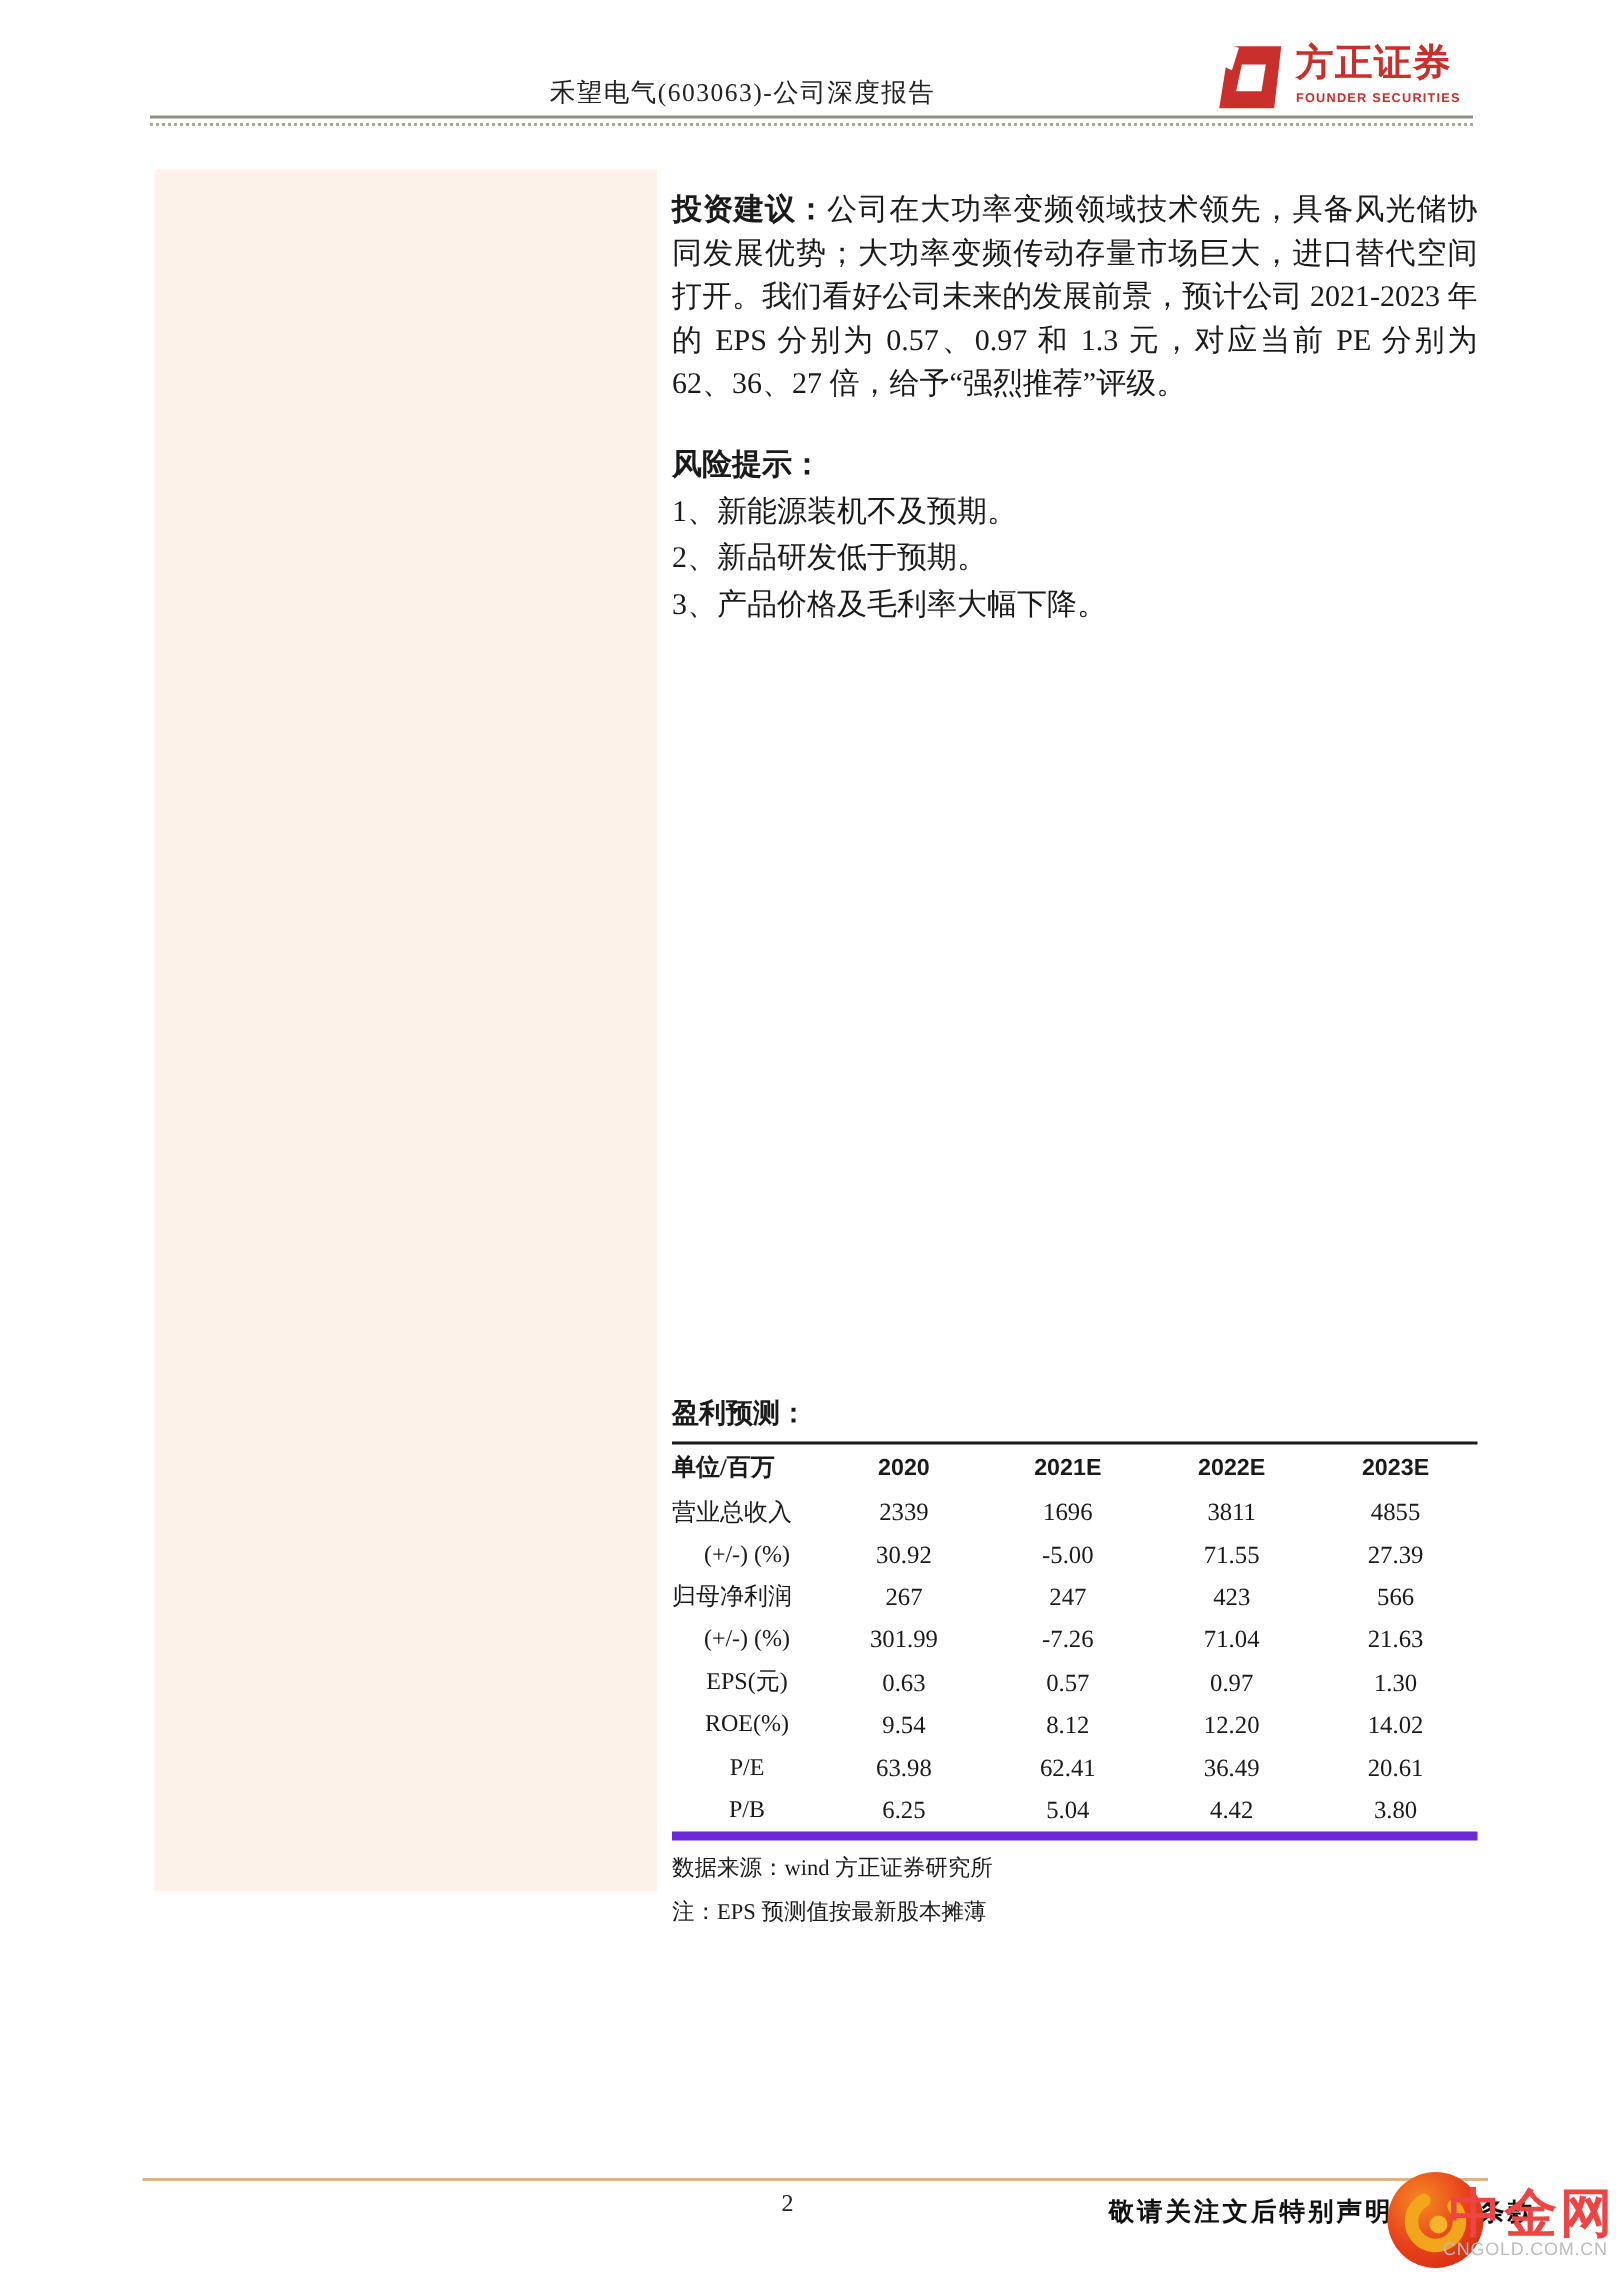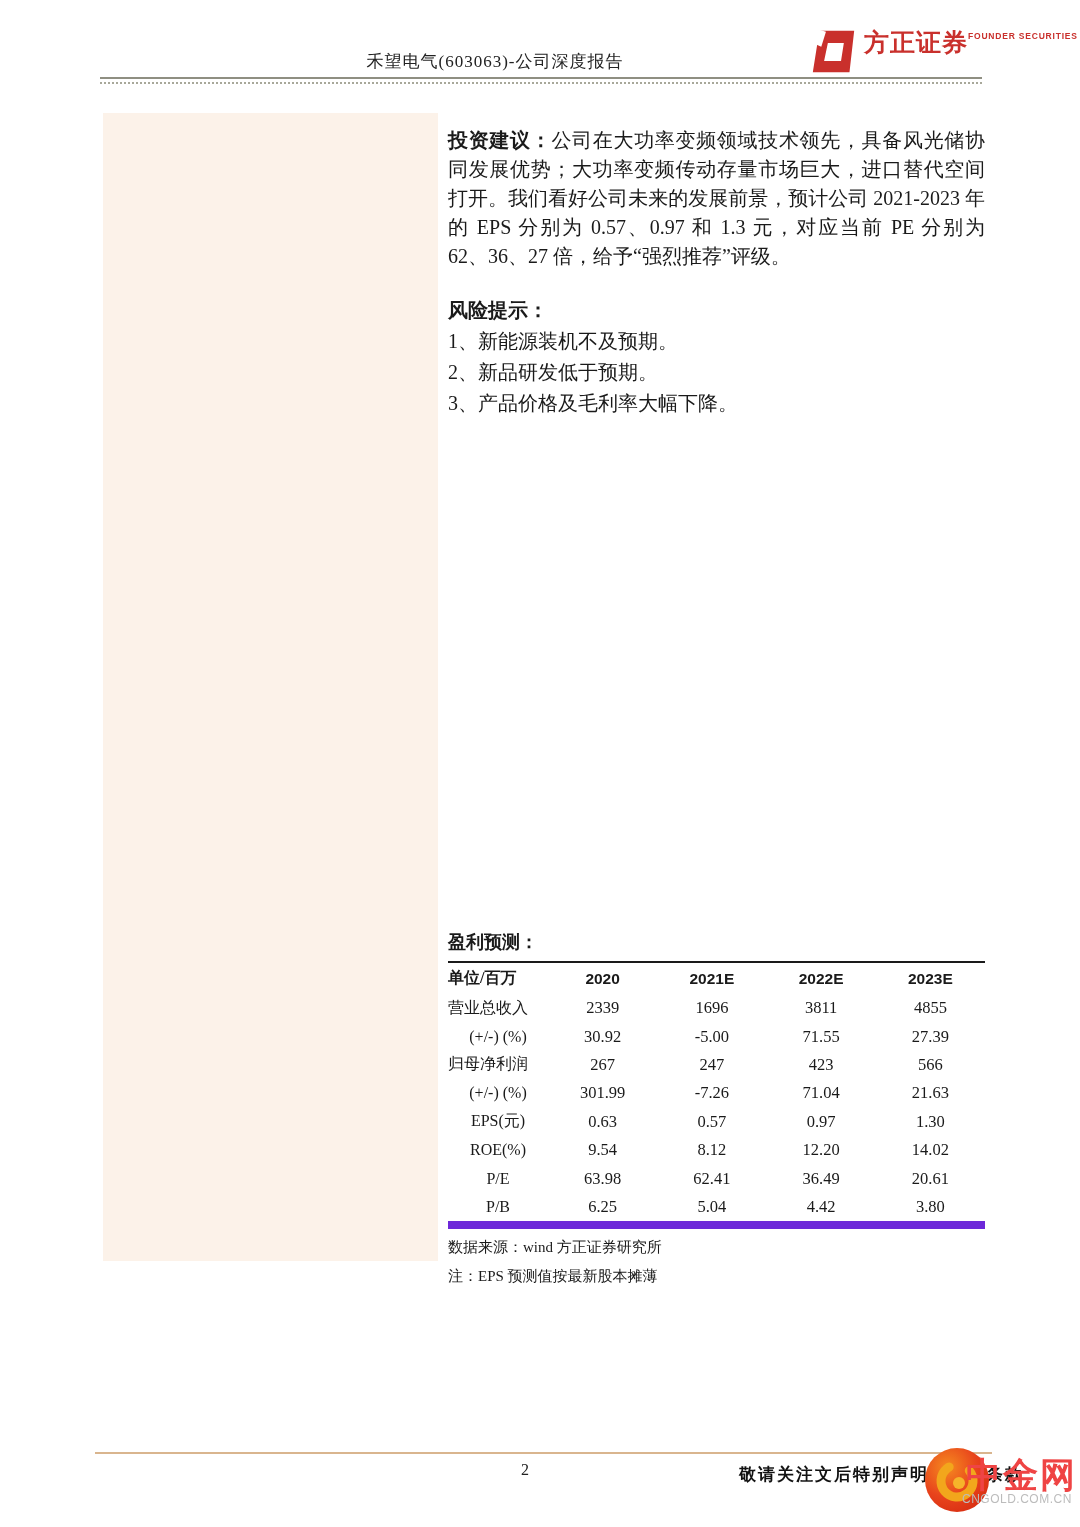--- a/index.html
+++ b/index.html
@@ -7,21 +7,21 @@
     position:relative;width:1080px;height:1527px;background:#ffffff;
     font-family:"Liberation Serif",serif;color:#1a1a1a;overflow:hidden;
   }
   
   .header-title{
     position:absolute;left:100px;top:50px;width:790px;text-align:center;
     font-size:17px;letter-spacing:1px;color:#222;
   }
   .logo{position:absolute;left:810px;top:28px;display:flex;align-items:flex-start;gap:7px;}
   .logo-icon{width:47px;height:47px;display:block;}
-  .logo-text{display:flex;flex-direction:row;}
+  .logo-text{display:flex;flex-direction:column;}
   .logo-cn{
     font-family:"Liberation Sans",sans-serif;font-weight:bold;font-size:25px;
     color:#c9302c;line-height:1.15;letter-spacing:1px;white-space:nowrap;
   }
   .logo-en{
     font-family:"Liberation Sans",sans-serif;font-weight:bold;font-size:8.5px;
     color:#c9302c;letter-spacing:0.8px;margin-top:3px;white-space:nowrap;
   }
   .header-rule{position:absolute;left:100px;top:77px;width:882px;}
   .rule-solid{height:2px;background:#8f8f82;}
@@ -35,21 +35,21 @@
   .main{position:absolute;left:448px;top:126px;width:537px;}
   .invest{
     margin:0;font-size:20px;line-height:29px;text-align:justify;
   }
   .invest .lead{font-weight:bold;}
   .risk{margin-top:24px;font-size:20px;line-height:31px;}
   .risk-heading{font-weight:bold;}
   
   .forecast{position:absolute;left:0;top:804px;width:537px;}
   .forecast-heading{font-size:18px;font-weight:bold;margin:0 0 7px 0;}
-  .ftable{border-top:2px solid #1a1a1a;border-bottom:8px solid #6d28d9;}
+  .ftable{border-top:2px solid #1a1a1a;border-bottom:6px solid #6d28d9;}
   .frow{display:grid;grid-template-columns:100px 1fr 1fr 1fr 1fr;height:28.4px;align-items:center;}
   .frow.head{height:31px;}
   .fcell{text-align:center;font-size:16.5px;white-space:nowrap;}
   .frow.head .fcell{
     font-family:"Liberation Sans",sans-serif;font-weight:bold;font-size:15.5px;
   }
   .frow.head .fcell.label{font-family:"Liberation Serif",serif;font-weight:bold;font-size:16px;}
   .fcell.label{text-align:left;font-size:16px;}
   .frow.sub .fcell.label{text-align:center;}
   .fnote{margin-top:9px;font-size:15px;}

